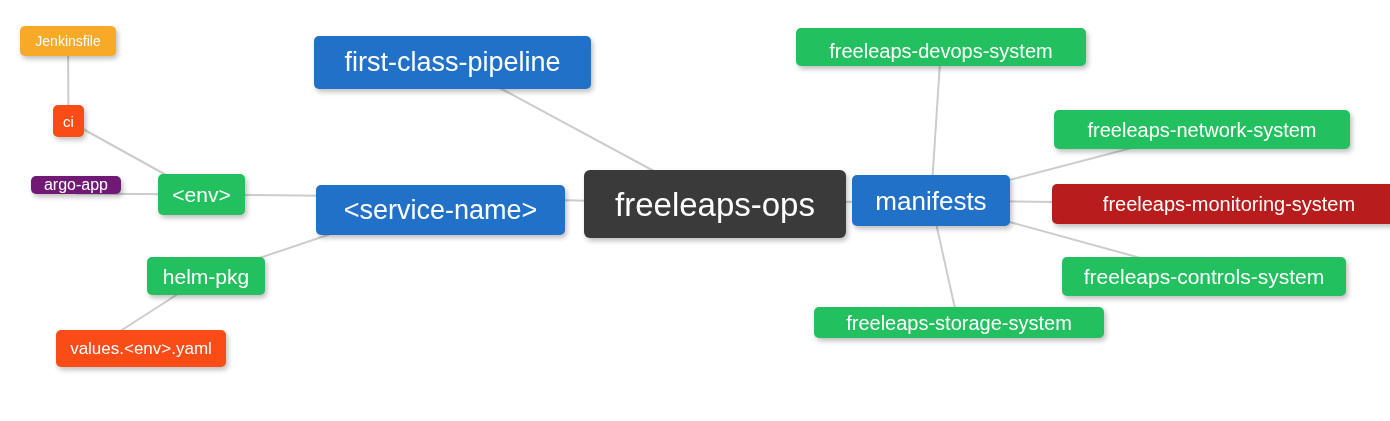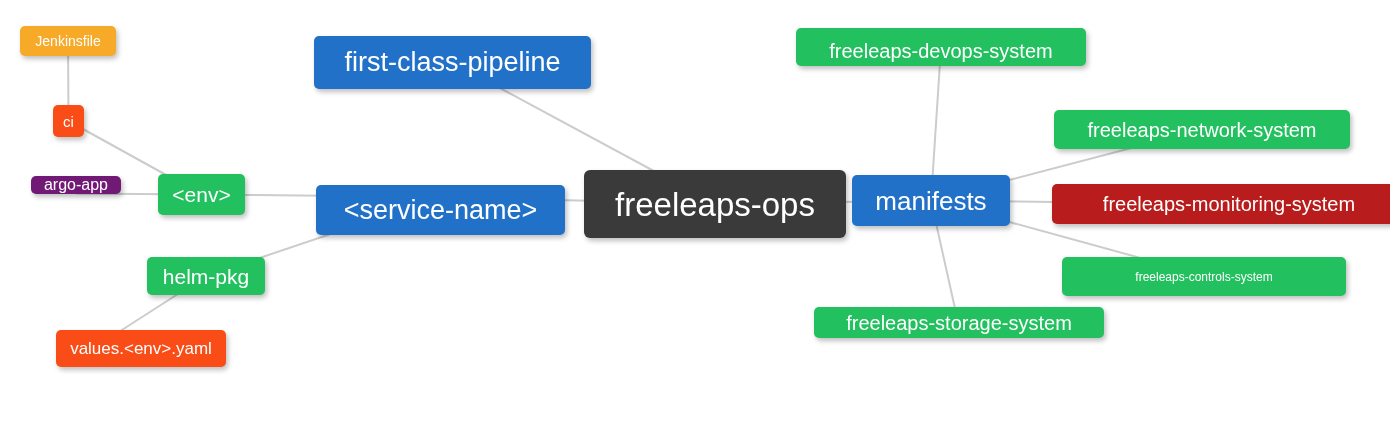--- a/index.html
+++ b/index.html
@@ -95,19 +95,19 @@
     </div>
     <div class="mm-node" style="left: 796px; top: 28px; width: 290px; height: 38px; background: rgb(34, 192, 94); font-size: 20px; align-items: flex-end;">
       <span>freeleaps-devops-system</span>
     </div>
     <div class="mm-node" style="left: 1054px; top: 110px; width: 296px; height: 39px; background: rgb(34, 192, 94); font-size: 20px;">
       <span>freeleaps-network-system</span>
     </div>
     <div class="mm-node" style="left: 1052px; top: 184px; width: 354px; height: 40px; background: #b91c1c; font-size: 20px;">
       <span>freeleaps-monitoring-system</span>
     </div>
-    <div class="mm-node" style="left: 1062px; top: 257px; width: 284px; height: 39px; background: rgb(34, 192, 94); font-size: 12px;">
+    <div class="mm-node" style="left: 1062px; top: 257px; width: 284px; height: 39px; background: rgb(34, 192, 94); font-size: 21px;">
       <span>freeleaps-controls-system</span>
     </div>
     <div class="mm-node" style="left: 814px; top: 307px; width: 290px; height: 31px; background: rgb(34, 192, 94); font-size: 20px;">
       <span>freeleaps-storage-system</span>
     </div>
   </div>
 
 </body></html>

